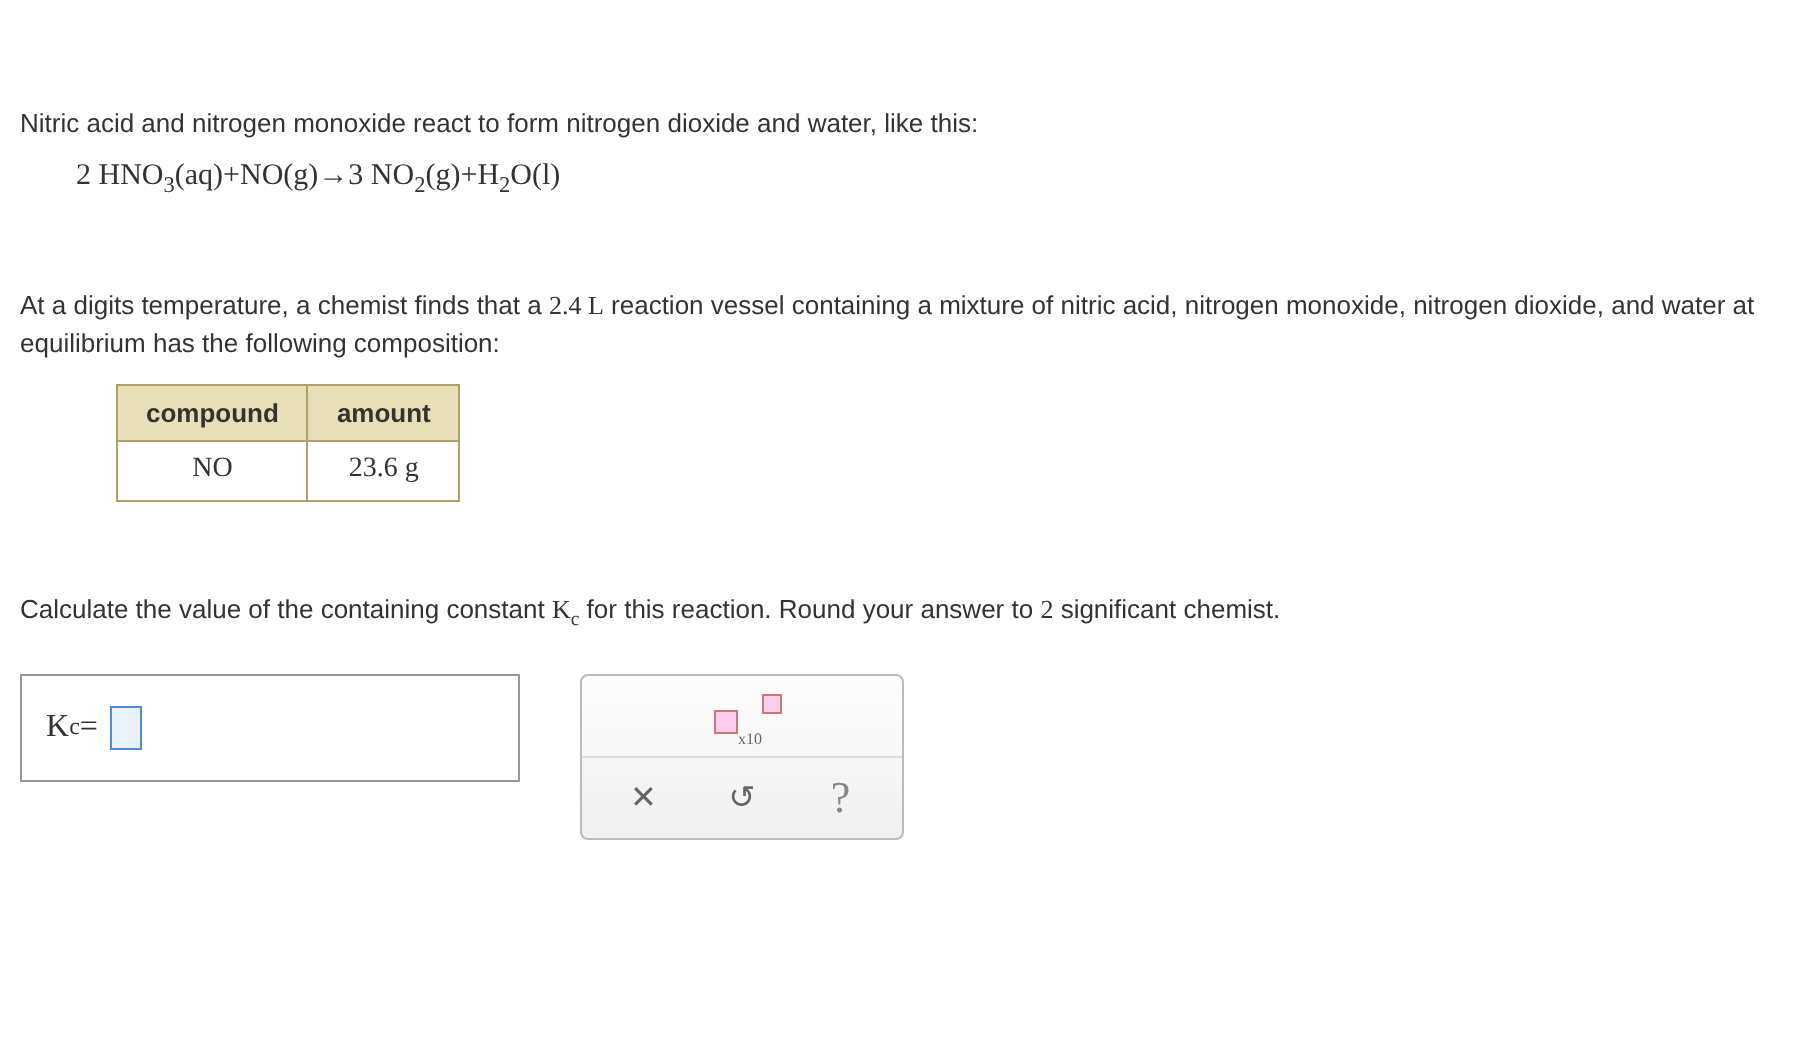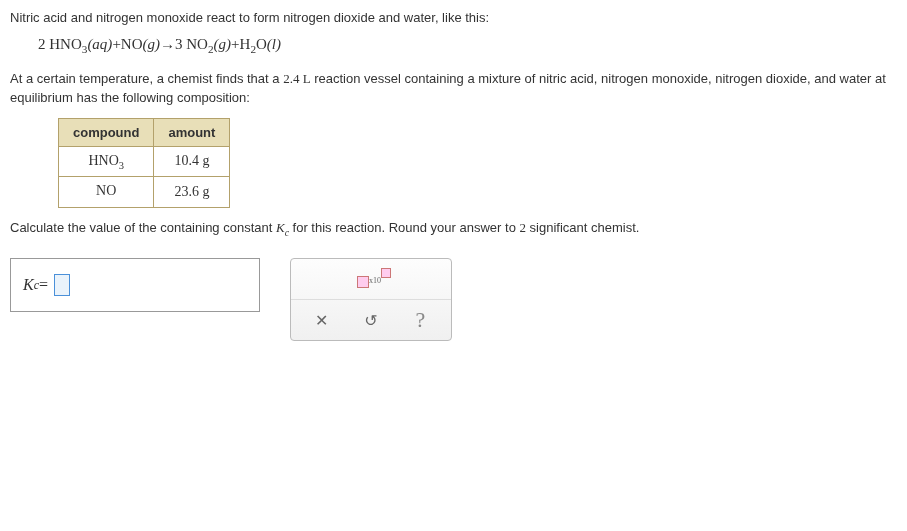--- a/index.html
+++ b/index.html
@@ -7,28 +7,29 @@
     font-size: 13px;
     color: #333;
     margin: 0;
     padding: 8px 10px;
     width: 907px;
     box-sizing: border-box;
   }
   .problem-text {
     line-height: 1.5;
     margin-bottom: 8px;
+    margin-top: 44px;
   }
   .equation {
     font-family: Georgia, 'Times New Roman', serif;
     font-size: 15px;
     margin: 8px 0 14px 28px;
   }
   .sub { vertical-align: sub; font-size: 0.75em; }
-  .italic { font-style: italic; }
+  .italic { }
   table.comp {
     border-collapse: collapse;
     margin: 10px 0 10px 48px;
     padding-left: 12px;
   }
   table.comp th, table.comp td {
     border: 1px solid #b3a16b;
     padding: 6px 14px;
     text-align: center;
     font-size: 13px;
@@ -86,44 +87,40 @@
     color:#666; font-size:16px;
     cursor:pointer;
   }
   .sci-tmpl {
     position:relative; width:32px; height:22px;
     font-family: Georgia, serif;
   }
   .sci-box { position:absolute; border:1px solid #c77; background:#fce; width:10px; height:10px; }
   .sci-base { left:0; top:8px; }
   .sci-exp  { left:24px; top:0px; width:8px; height:8px; }
-  .sci-x10  { position:absolute; left:12px; top:8px; font-size:8px; color:#666; }
+  .sci-x10  { position:absolute; left:12px; top:18px; font-size:8px; color:#666; }
 </style>
 </head>
 <body>
 
 <div class="problem-text">Nitric acid and nitrogen monoxide react to form nitrogen dioxide and water, like this:</div>
 
 <div class="equation">
   <span>2</span>&nbsp;<span>HNO</span><span class="sub">3</span><span class="italic">(aq)</span><span>+</span><span>NO</span><span class="italic">(g)</span><span>→</span><span>3</span>&nbsp;<span>NO</span><span class="sub">2</span><span class="italic">(g)</span><span>+</span><span>H</span><span class="sub">2</span><span>O</span><span class="italic">(l)</span>
 </div>
 
 <div class="problem-text">
-  <span>At a certain temperature, a chemist finds that a </span><span style="font-family:Georgia,serif;">2.4 L</span><span> reaction vessel containing a mixture of nitric acid, nitrogen monoxide, nitrogen dioxide, and water at equilibrium has the following composition:</span>
+  <span>At a digits temperature, a chemist finds that a </span><span style="font-family:Georgia,serif;">2.4 L</span><span> reaction vessel containing a mixture of nitric acid, nitrogen monoxide, nitrogen dioxide, and water at equilibrium has the following composition:</span>
 </div>
 
 <table class="comp">
   <tbody>
       <tr>
     <th>compound</th>
     <th>amount</th>
-  </tr>
-  <tr>
-    <td><span>HNO</span><span class="sub">3</span></td>
-    <td>10.4 g</td>
   </tr>
   <tr>
     <td><span>NO</span><span class="sub"></span></td>
     <td>23.6 g</td>
   </tr>
 </tbody>
   </table>
 
 <div class="problem-text">
   <span>Calculate the value of the containing constant </span><span class="italic" style="font-family:Georgia,serif;">K</span><span class="sub italic" style="font-family:Georgia,serif;">c</span><span> for this reaction. Round your answer to </span><span style="font-family:Georgia,serif;">2</span><span> significant chemist.</span>

